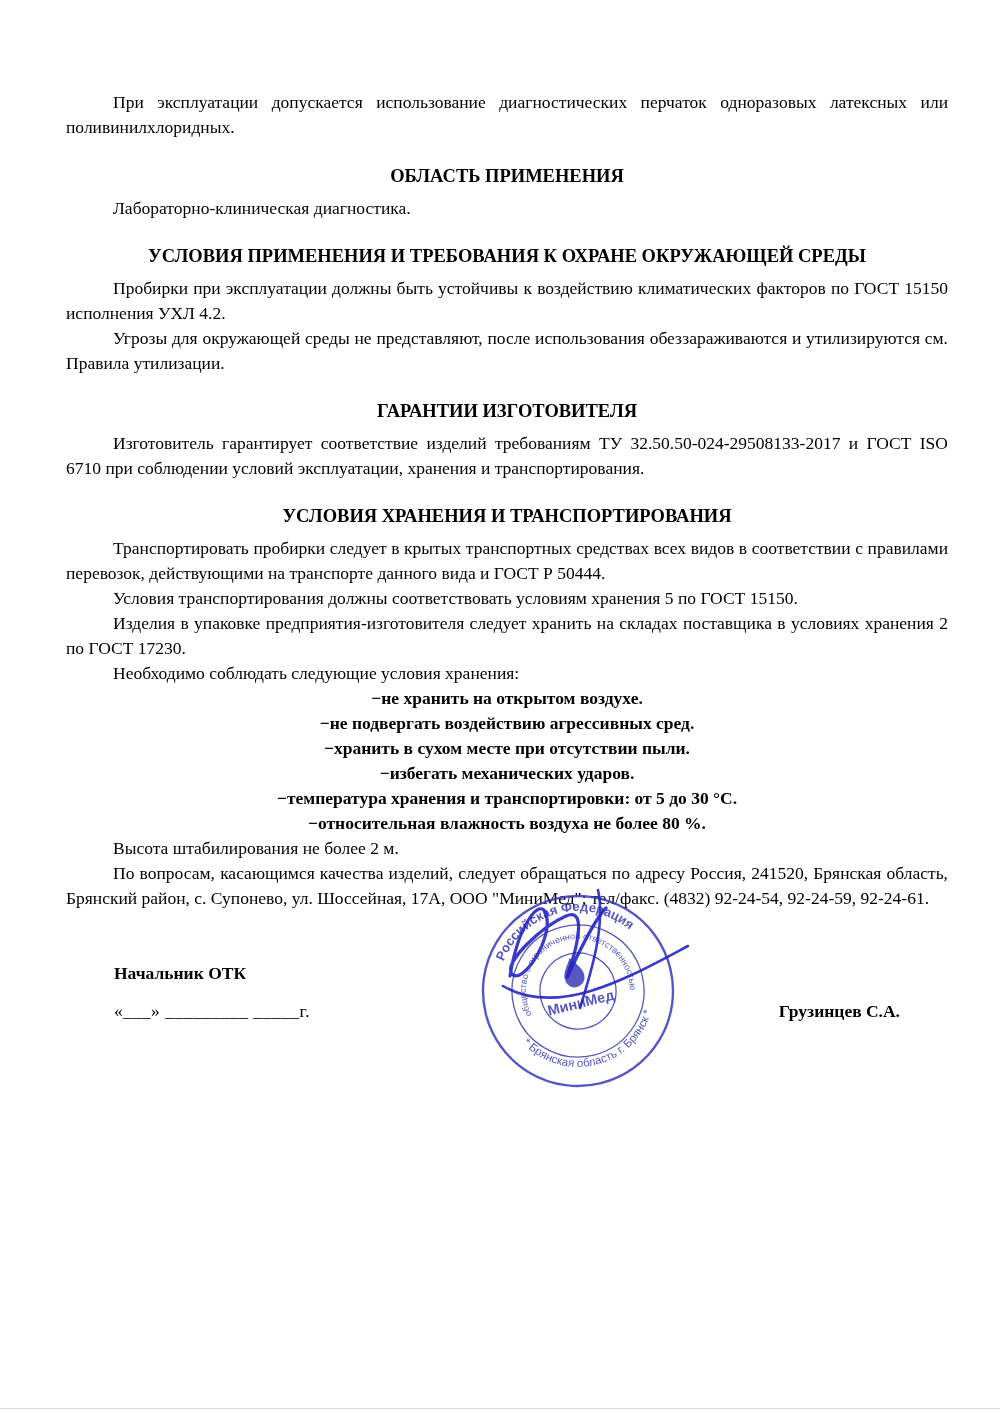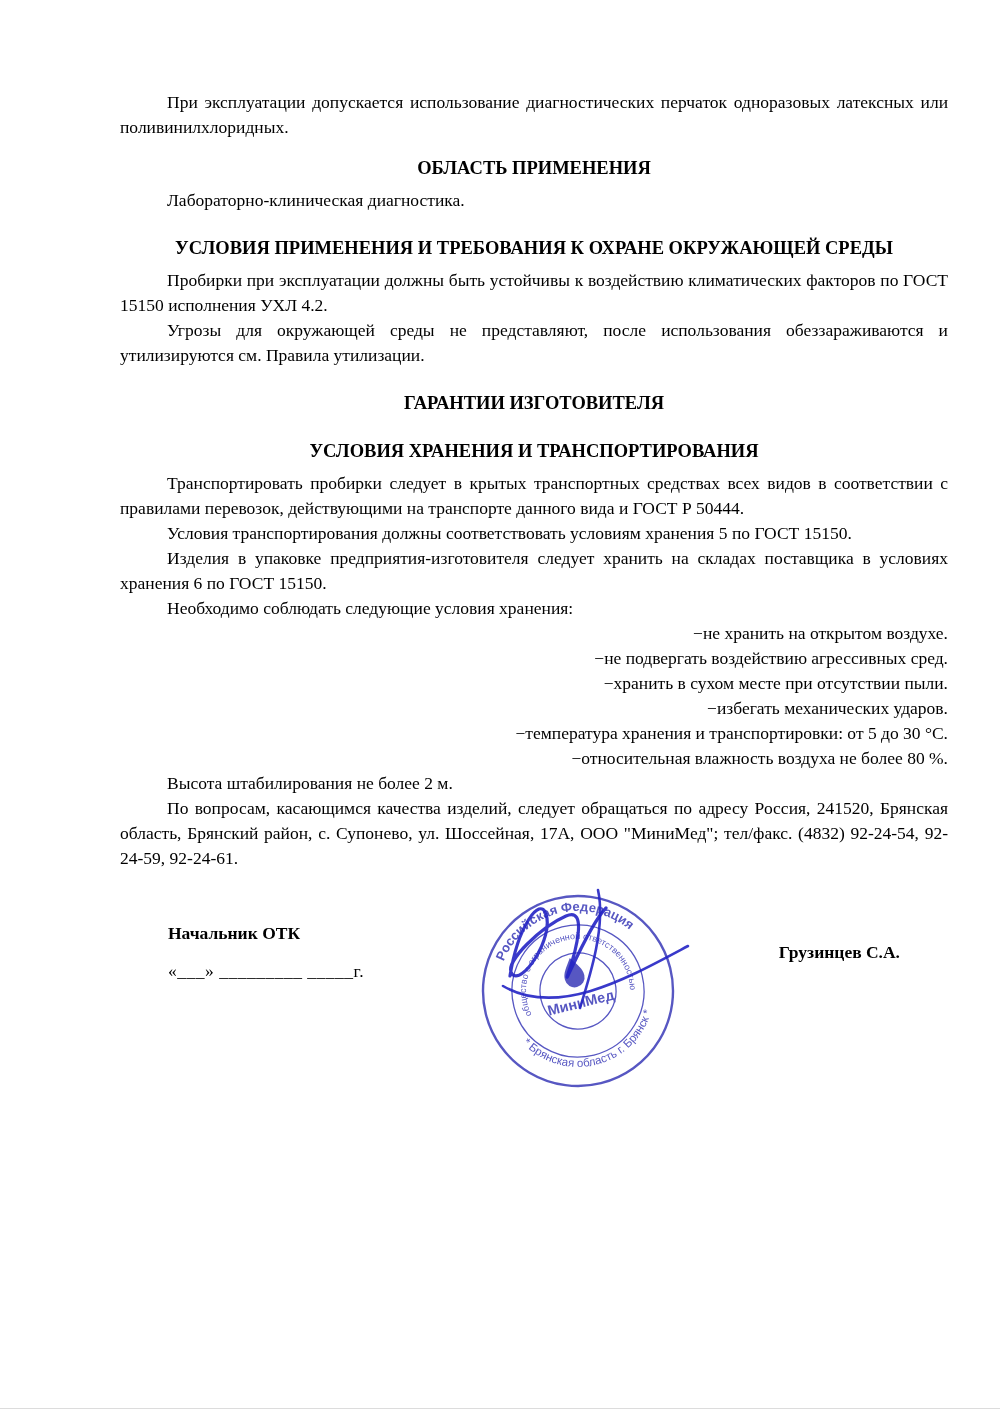--- a/index.html
+++ b/index.html
@@ -10,38 +10,38 @@
     color: #000;
     font-family: "Liberation Serif", serif;
     font-size: 17.5px;
     line-height: 25px;
     position: relative;
     overflow: hidden;
   }
   .page {
     position: relative;
     width: 100%; height: 100%;
-    padding: 90px 52px 0 120px;
+    padding: 90px 52px 0 66px;
   }
   p { margin: 0; text-align: justify; }
   p.indent { text-indent: 47px; }
-  p.rule { text-align: right; }
+  p.rule { text-align: center; font-weight: bold; }
   h2 {
     font-size: 18.5px;
     line-height: 25px;
     font-weight: bold;
     text-align: center;
     margin: 23px 0 7px 0;
   }
-  h2.first { margin-top: 16px; }
+  h2.first { margin-top: 24px; }
   .sign-row {
     margin-top: 50px;
     display: flex;
     justify-content: space-between;
-    align-items: center;
+    align-items: flex-end;
   }
   .sign-left { margin-left: 48px; }
   .sign-left p { text-align: left; }
   .sign-right { margin-right: 48px; }
   .bold { font-weight: bold; }
   .date-line { margin-top: 13px; letter-spacing: 0.5px; }
   .stamp-wrap {
     position: absolute;
     left: 448px; top: 856px;
     width: 300px; height: 262px;
@@ -67,25 +67,26 @@
   <p class="indent">При эксплуатации допускается использование диагностических перчаток одноразовых латексных или поливинилхлоридных.</p>
 
   <h2 class="first">ОБЛАСТЬ ПРИМЕНЕНИЯ</h2>
   <p class="indent">Лабораторно-клиническая диагностика.</p>
 
   <h2>УСЛОВИЯ ПРИМЕНЕНИЯ И ТРЕБОВАНИЯ К ОХРАНЕ ОКРУЖАЮЩЕЙ СРЕДЫ</h2>
   <p class="indent">Пробирки при эксплуатации должны быть устойчивы к воздействию климатических факторов по ГОСТ 15150 исполнения УХЛ 4.2.</p>
   <p class="indent">Угрозы для окружающей среды не представляют, после использования обеззараживаются и утилизируются см. Правила утилизации.</p>
 
   <h2>ГАРАНТИИ ИЗГОТОВИТЕЛЯ</h2>
+  <p class="indent">Изготовитель гарантирует соответствие изделий требованиям ТУ 32.50.50-024-29508133-2017 и ГОСТ ISO 6710 при соблюдении условий эксплуатации, хранения и транспортирования.</p>
 
   <h2>УСЛОВИЯ ХРАНЕНИЯ И ТРАНСПОРТИРОВАНИЯ</h2>
   <p class="indent">Транспортировать пробирки следует в крытых транспортных средствах всех видов в соответствии с правилами перевозок, действующими на транспорте данного вида и ГОСТ Р 50444.</p>
   <p class="indent">Условия транспортирования должны соответствовать условиям хранения 5 по ГОСТ 15150.</p>
-  <p class="indent">Изделия в упаковке предприятия-изготовителя следует хранить на складах поставщика в условиях хранения 6 по ГОСТ 15150.</p>
+  <p class="indent">Изделия в упаковке предприятия-изготовителя следует хранить на складах поставщика в условиях хранения 2 по ГОСТ 17230.</p>
   <p class="indent">Необходимо соблюдать следующие условия хранения:</p>
 
   <p class="rule">−не хранить на открытом воздухе.</p>
   <p class="rule">−не подвергать воздействию агрессивных сред.</p>
   <p class="rule">−хранить в сухом месте при отсутствии пыли.</p>
   <p class="rule">−избегать механических ударов.</p>
   <p class="rule">−температура хранения и транспортировки: от 5 до 30 °С.</p>
   <p class="rule">−относительная влажность воздуха не более 80 %.</p>
 
   <p class="indent">Высота штабилирования не более 2 м.</p>

